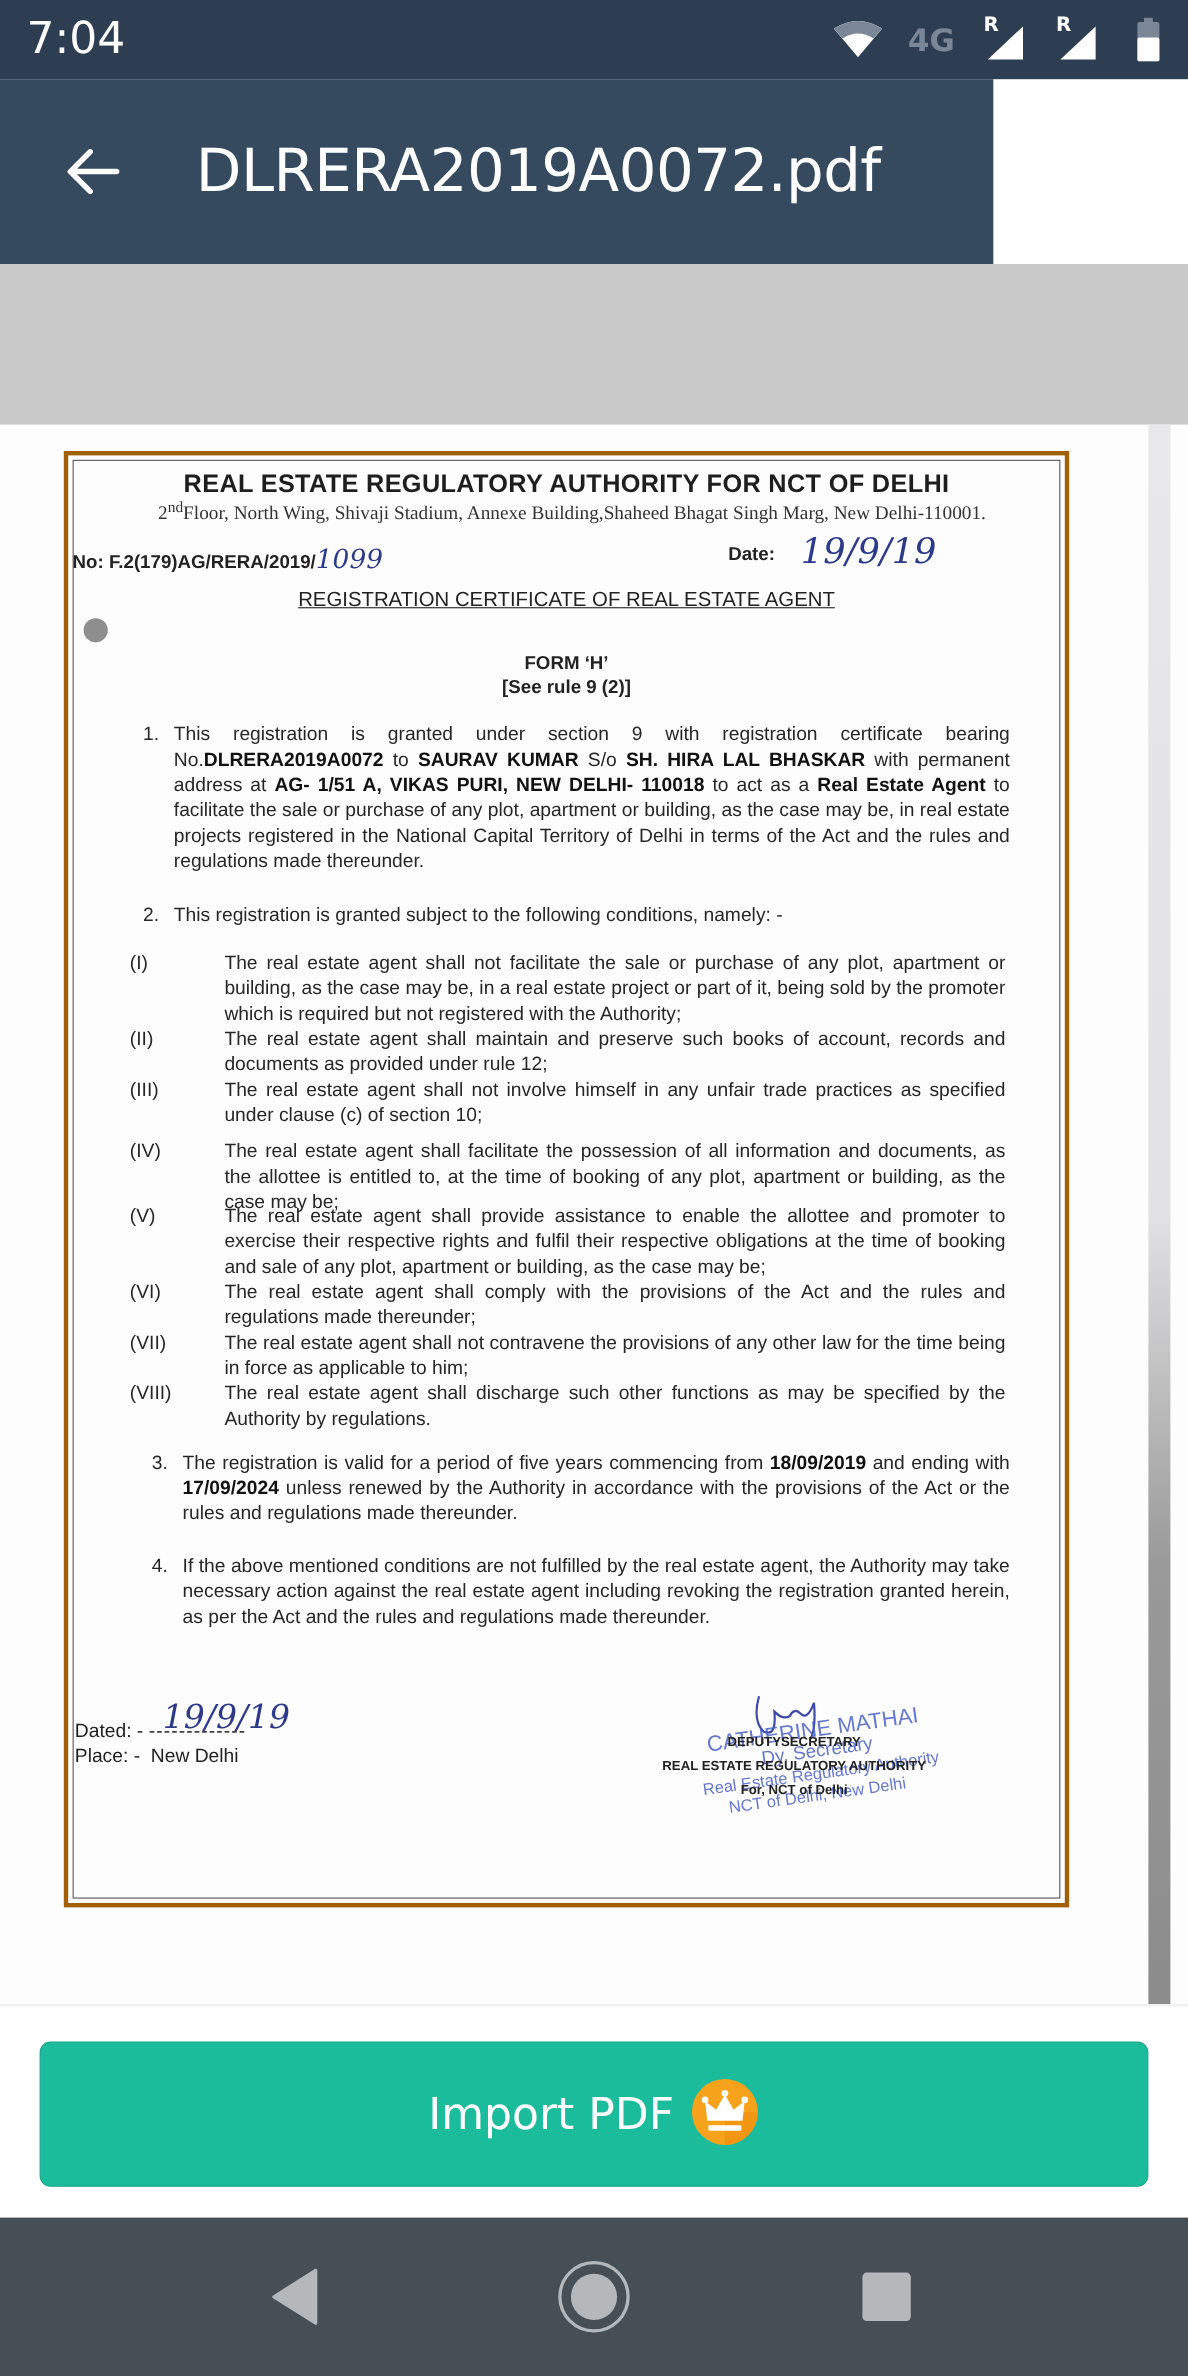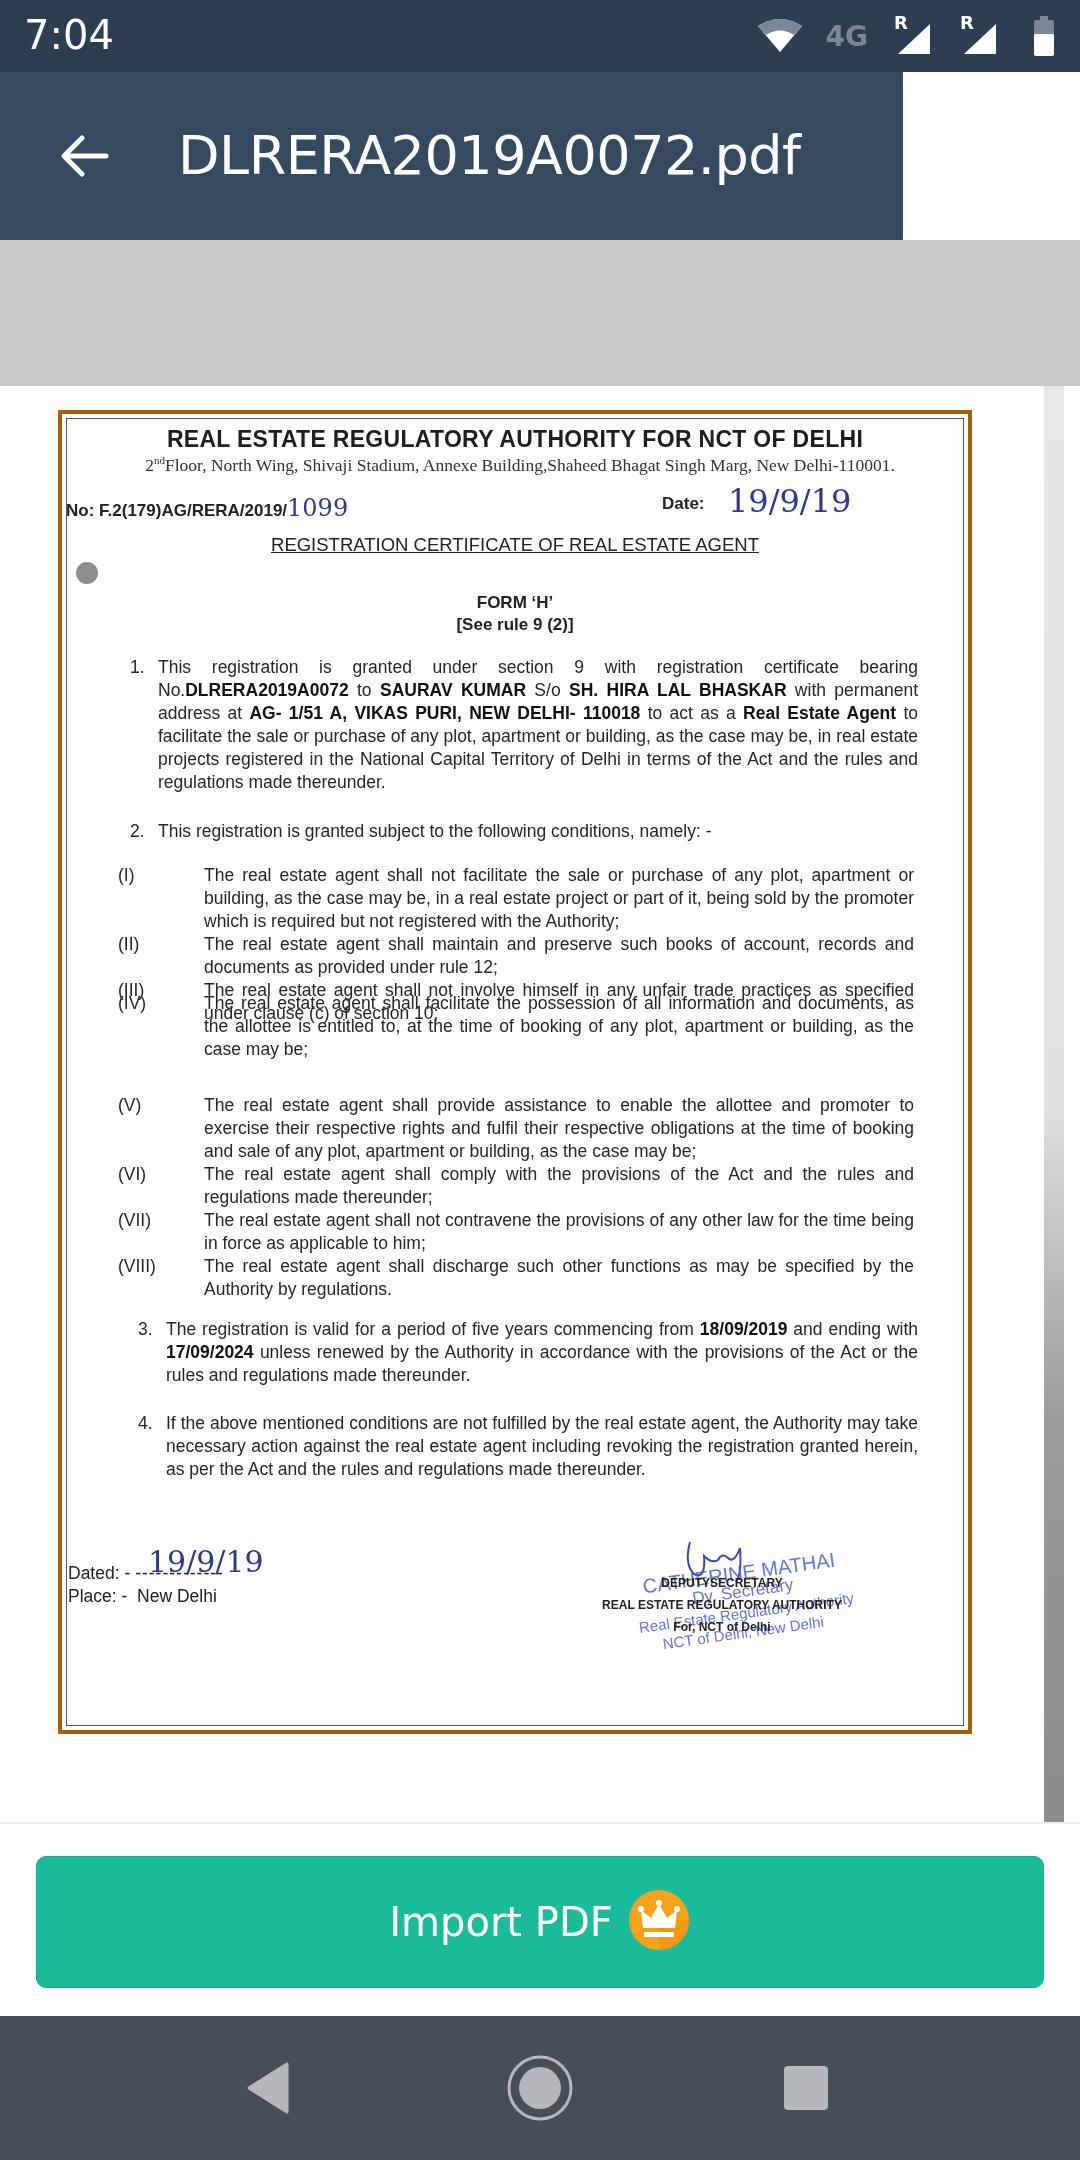--- a/index.html
+++ b/index.html
@@ -22,23 +22,23 @@
   .viewer { position: absolute; left: 0; top: 240px; width: 1080px; height: 1582px; background: #c9c9c9; overflow: hidden; }
   .page { position: absolute; left: 0; top: 146px; width: 1080px; height: 1436px; background: #fdfdfe; }
   .scan-edge { position: absolute; left: 1044px; top: 0; width: 20px; height: 1436px;
     background: linear-gradient(to bottom, #e8e8ea 0%, #e2e2e4 50%, #9a9a9a 72%, #8c8c8c 100%); }
   .frame { position: absolute; left: 58px; top: 24px; width: 914px; height: 1324px; border: 4px solid #a16207; }
   .frame-inner { position: absolute; left: 4px; top: 4px; right: 4px; bottom: 4px; border: 1px solid #555; }
 
   .doc { position: absolute; left: 0; top: 0; width: 100%; height: 100%; color: #222; }
   .doc-h1 { position: absolute; left: 0; width: 100%; top: 12px; text-align: center; font-weight: bold; font-size: 23px; letter-spacing: 0.3px; color: #1e1e1e; }
   .doc-addr { position: absolute; left: 8px; width: 900px; top: 40px; text-align: center; font-family: "Liberation Serif", serif; font-size: 17.5px; color: #333; }
-  .doc-addr sup { font-size: 11px; }
+  .doc-addr sup { font-size: 14px; }
   .ref-no { position: absolute; left: 4px; top: 80px; font-size: 17px; font-weight: bold; color: #222; }
-  .hand { font-family: "DejaVu Serif", serif; font-weight: normal; color: #2b3a8a; font-size: 24px; }
+  .hand { font-family: "DejaVu Serif", serif; font-style: italic; font-weight: normal; color: #2b3a8a; font-size: 24px; }
   .date-label { position: absolute; left: 600px; top: 80px; font-size: 17px; font-weight: bold; }
   .date-hand { position: absolute; left: 666px; top: 68px; font-size: 32px; }
   .cert-title { position: absolute; left: 0; width: 100%; top: 120px; text-align: center; font-weight: normal; font-size: 18.5px; text-decoration: underline; }
   .gray-dot { position: absolute; left: 14px; top: 148px; width: 22px; height: 22px; border-radius: 50%; background: #8e8e8e; }
   .form-h { position: absolute; left: 0; width: 100%; top: 178px; text-align: center; font-weight: bold; font-size: 17px; line-height: 22px; }
 
   .para { position: absolute; font-size: 17.5px; line-height: 23px; text-align: justify; color: #262626; }
   .para .num { position: absolute; left: -28px; top: 0; }
   .para b { color: #111; }
 
@@ -142,21 +142,21 @@
           <span class="ctext">The real estate agent shall not facilitate the sale or purchase of any plot, apartment or building, as the case may be, in a real estate project or part of it, being sold by the promoter which is required but not registered with the Authority;</span>
         </div>
         <div class="cond" style="top:519px;">
           <span class="roman">(II)</span>
           <span class="ctext">The real estate agent shall maintain and preserve such books of account, records and documents as provided under rule 12;</span>
         </div>
         <div class="cond" style="top:565px;">
           <span class="roman">(III)</span>
           <span class="ctext">The real estate agent shall not involve himself in any unfair trade practices as specified under clause (c) of section 10;</span>
         </div>
-        <div class="cond" style="top:578px;">
+        <div class="cond" style="top:621px;">
           <span class="roman">(IV)</span>
           <span class="ctext">The real estate agent shall facilitate the possession of all information and documents, as the allottee is entitled to, at the time of booking of any plot, apartment or building, as the case may be;</span>
         </div>
         <div class="cond" style="top:680px;">
           <span class="roman">(V)</span>
           <span class="ctext">The real estate agent shall provide assistance to enable the allottee and promoter to exercise their respective rights and fulfil their respective obligations at the time of booking and sale of any plot, apartment or building, as the case may be;</span>
         </div>
         <div class="cond" style="top:795px;">
           <span class="roman">(VII)</span>
           <span class="ctext">The real estate agent shall not contravene the provisions of any other law for the time being in force as applicable to him;</span>

